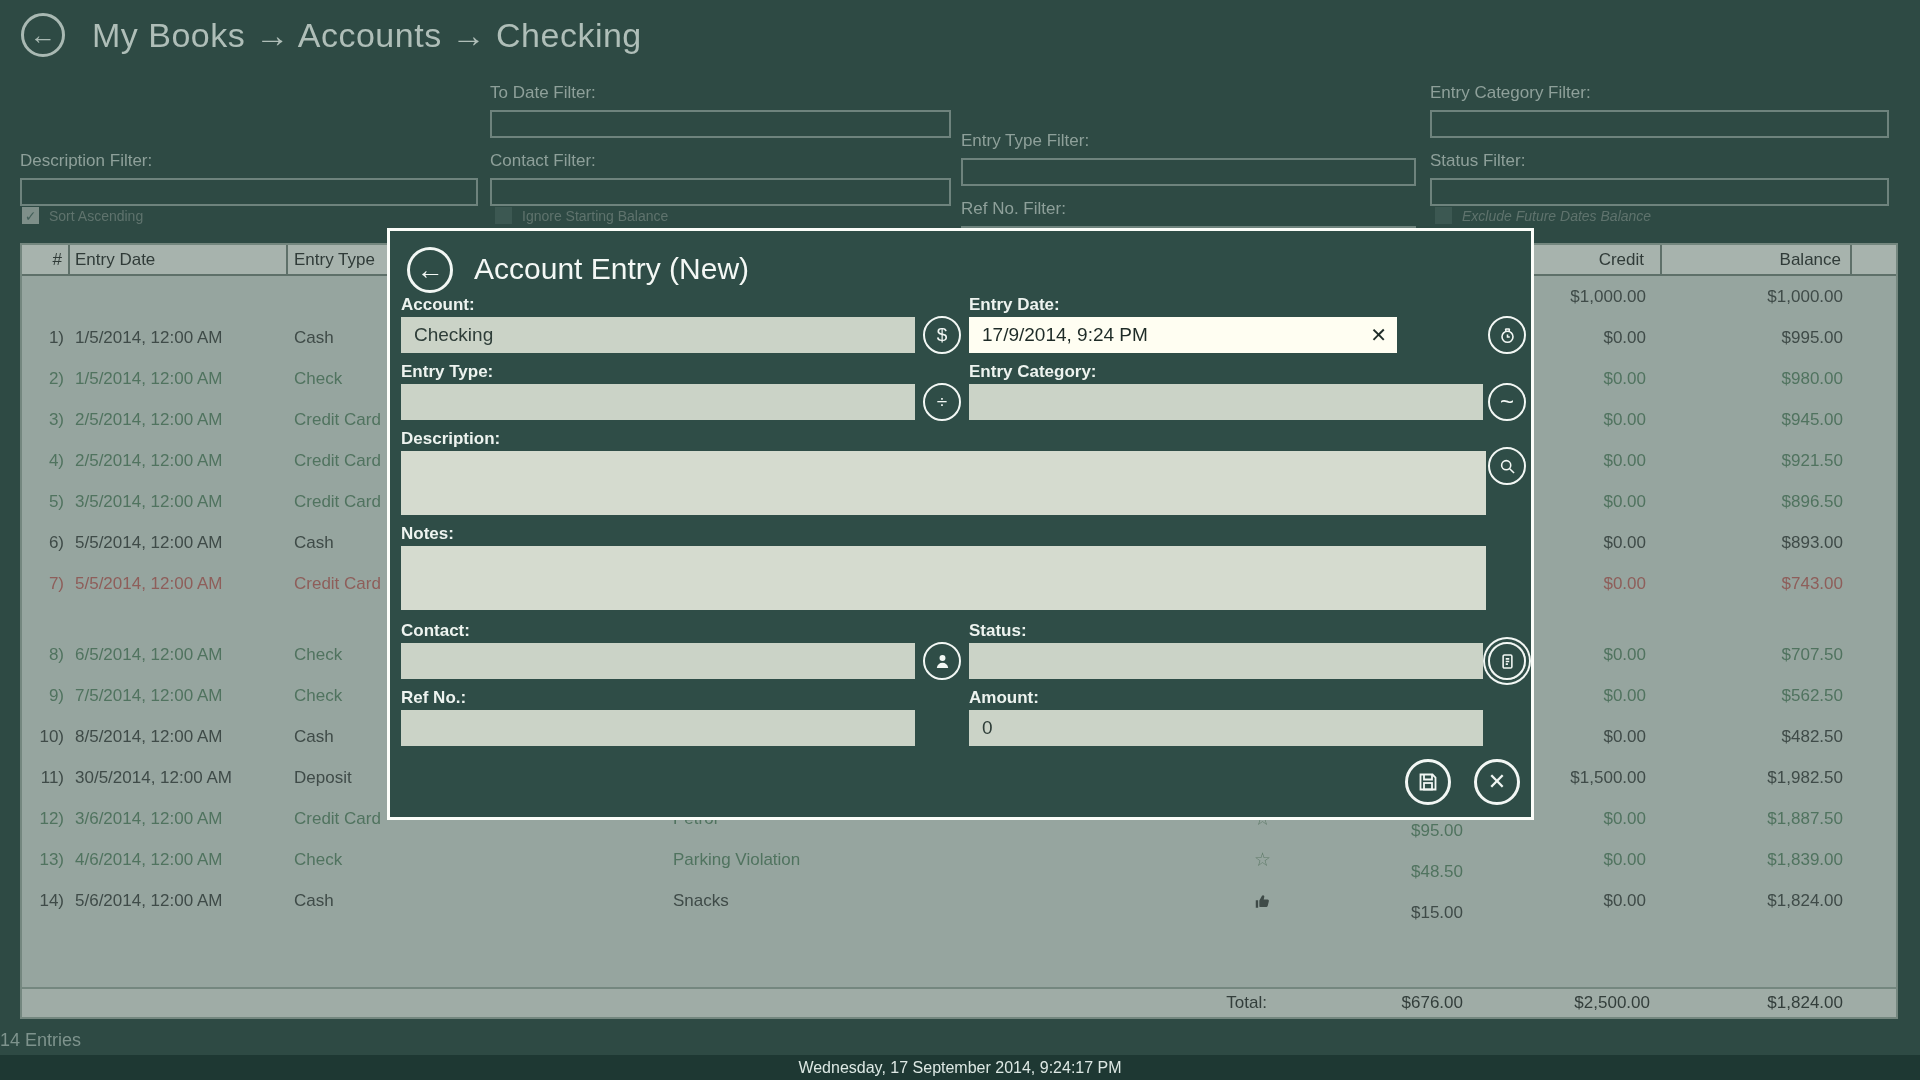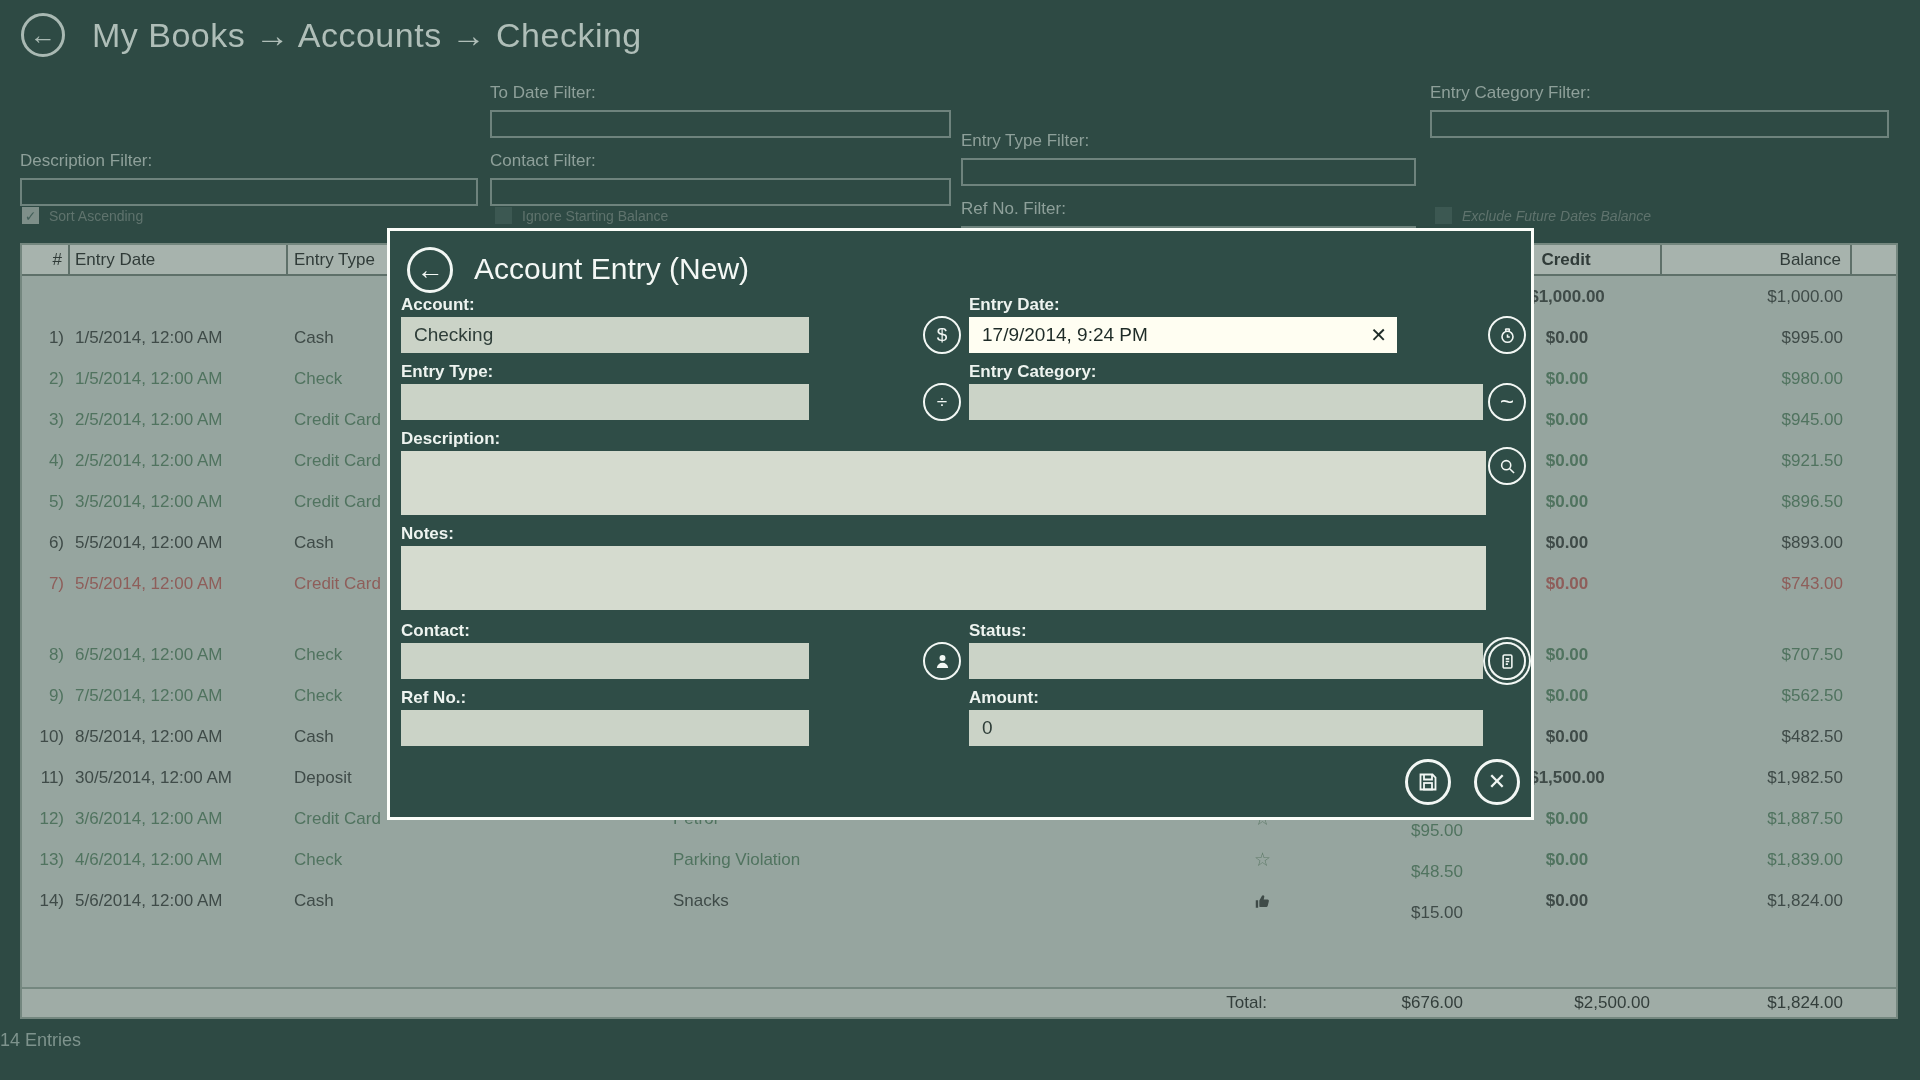--- a/index.html
+++ b/index.html
@@ -41,21 +41,21 @@
   .hcell:last-child { border-right:none; }
   .trow { display:flex; height:41px; align-items:center; font-size:17px; }
   .trow.spacer { height:30px; }
   .cell { overflow:hidden; white-space:nowrap; }
   .c0 { width:48px;  text-align:right; padding-right:6px; }
   .c1 { width:218px; padding-left:5px; }
   .c2 { width:372px; padding-left:6px; }
   .c3 { width:580px; padding-left:13px; }
   .c4 { width:45px;  text-align:center; }
   .c5 { width:187px; text-align:right; padding-right:9px;margin-top:24px; }
-  .c6 { width:190px; text-align:center; padding-right:0;font-weight:bold; }
+  .c6 { width:190px; text-align:right; padding-right:16px; }
   .c7 { width:190px; text-align:right; padding-right:9px; }
   .c8 { flex:1; }
   .tone-normal { color:#3F4B48; } .tone-green { color:#50735F; } .tone-red { color:#8E5E5A; }
   .cell.star { font-size:19px; color:#5E7A68; }
   .cell.thumb svg { width:19px; height:19px; fill:#3F4B48; vertical-align:middle; }
   .total-row { position:absolute; left:0; bottom:0; width:100%; height:30px;
     background:#9FACA6; border-top:2px solid #74877F; display:flex; align-items:center;
     font-size:17px; color:#333E3B; }
   .tot-label { width:1263px; text-align:right; padding-right:18px; }
   .tot-debit { width:187px; text-align:right; padding-right:9px; }
@@ -77,21 +77,21 @@
     display:flex; align-items:center; justify-content:center; cursor:pointer; }
   .dlg-title { position:absolute; left:84px; top:21px; font-size:30px; font-weight:300;
     color:#F4F8F5; }
   .dlabel { position:absolute; font-size:17px; font-weight:700; color:#EDF3EF; }
   .dinput { position:absolute; height:36px; background:#CBD3C7; border:none; outline:none;
     font-size:19px; color:#2F3E39; padding:0 13px; }
   .darea { position:absolute; left:11px; width:1085px; height:64px; background:#D5DBCF;
     border:none; outline:none; resize:none; font-size:18px; color:#2F3E39; padding:6px 12px;
     font-family:"Liberation Sans",sans-serif; }
   .col-l { left:11px; } .col-r { left:579px; }
-  .w-l { width:408px; } .w-r { width:514px; }
+  .w-l { width:514px; } .w-r { width:514px; }
   .datebox { position:absolute; left:579px; width:428px; height:36px; background:#FFFEF2;
     display:flex; align-items:center; padding:0 10px 0 13px; }
   .datebox .dtext { flex:1; font-size:19px; color:#1E2B27; }
   .datebox .dclear { font-size:20px; font-weight:700; color:#1E2B27; cursor:pointer; }
   .cbtn { position:absolute; width:38px; height:38px; border:2px solid #F2F7F4;
     border-radius:50%; color:#F2F7F4; display:flex; align-items:center; justify-content:center;
     font-size:19px; cursor:pointer; background:transparent; }
   .cbtn svg { width:21px; height:21px; stroke:#F2F7F4; fill:none; stroke-width:1.8; }
   .cbtn.ring { box-shadow:0 0 0 3px #2F4D47, 0 0 0 5px #F2F7F4; }
   .bx-l { left:533px; } .bx-r { left:1098px; }
@@ -127,20 +127,24 @@
     <input value="" style="">
   </div>
   <div class="filter fc1 fr2">
     <div class="flabel">Description Filter:</div>
     <input value="" style="">
   </div>
   <div class="filter fc3 fr2">
     <div class="flabel">Ref No. Filter:</div>
     <input value="" style="">
   </div>
+  <div class="filter fc4 fr2">
+    <div class="flabel">Status Filter:</div>
+    <input value="" style="">
+  </div>
 
   <div class="options">
       <div class="opt opt0">
         <span class="box checked">✓</span>
         <span class="olabel">Sort Ascending</span>
       </div>
       <div class="opt opt1">
         <span class="box"></span>
         <span class="olabel">Ignore Starting Balance</span>
       </div>
@@ -335,20 +339,23 @@
     <div class="total-row">
       <div class="tot-label">Total:</div>
       <div class="tot-debit">$676.00</div>
       <div class="tot-credit">$2,500.00</div>
       <div class="tot-balance">$1,824.00</div>
       <div style="flex:1"></div>
     </div>
   </div>
 
   <div class="entries-count">14 Entries</div>
+  <div class="status-bar">
+    <span>Wednesday, 17 September 2014, 9:24:17 PM</span>
+  </div>
 
   <div class="dialog">
     <div class="dlg-back">
       <span>←</span>
     </div>
     <div class="dlg-title">Account Entry (New)</div>
 
     <div class="dlabel col-l" style="top:64px">Account:</div>
     <div class="dlabel col-r" style="top:64px">Entry Date:</div>
     <input class="dinput col-l w-l" style="top: 86px;" value="Checking">

